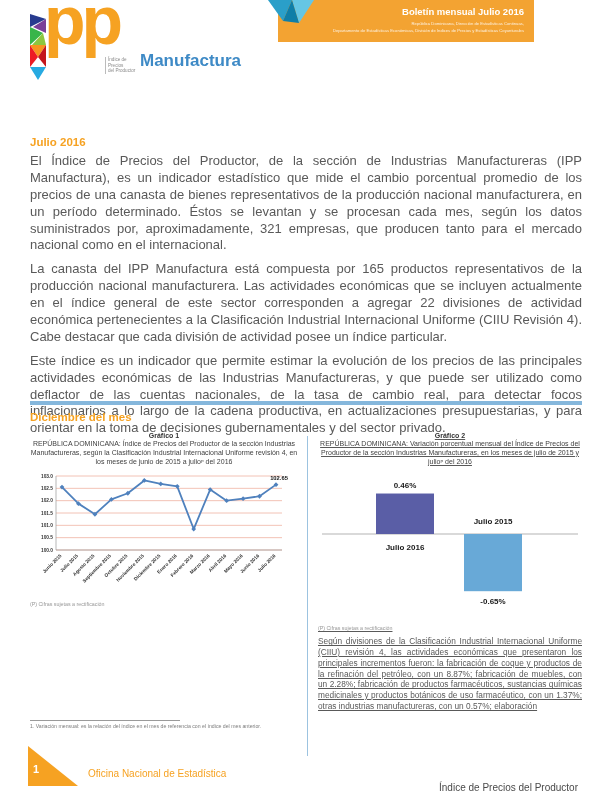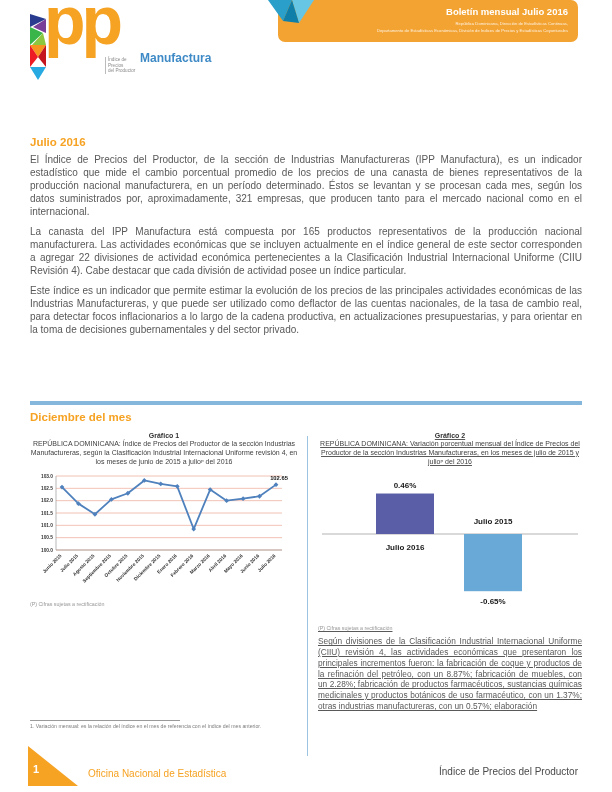--- a/index.html
+++ b/index.html
@@ -4,49 +4,49 @@
 <style>
   html,body{margin:0;padding:0;background:#ffffff;}
   .page{position:relative;width:612px;height:792px;background:#fff;overflow:hidden;
         font-family:"Liberation Sans",sans-serif;color:#595959;}
   
   .logo-mosaic{position:absolute;left:30px;top:14px;}
   .logo-pp{position:absolute;left:44px;top:-14px;font-size:68px;font-weight:bold;
            color:#f6a222;letter-spacing:-4px;line-height:1;}
   .logo-tagline{position:absolute;left:105px;top:57px;font-size:4.6px;line-height:1.25;
                 color:#8a8a8a;border-left:0.5px solid #bbb;padding-left:2px;}
-  .banner{position:absolute;left:278px;top:0;width:300px;height:42px;background:#f3a332;border-radius:7px;}
+  .banner{position:absolute;left:278px;top:0;width:256px;height:42px;background:#f3a332;}
   .banner-tris{position:absolute;left:-10px;top:0;}
   .banner-title{position:absolute;right:10px;top:6px;font-size:9.5px;font-weight:bold;
                 color:#ffffff;text-align:right;}
   .banner-sub{position:absolute;right:10px;top:21px;font-size:4.2px;line-height:1.6;
               color:rgba(255,255,255,0.85);text-align:right;width:286px;}
-  .manufactura{position:absolute;left:140px;top:51px;font-size:12px;font-weight:bold;
+  .manufactura{position:absolute;left:140px;top:51px;font-size:17px;font-weight:bold;
                color:#3e8ac6;}
   
   .h-orange{position:absolute;left:30px;font-size:11.5px;font-weight:bold;color:#f6a222;}
   .intro{position:absolute;left:30px;top:153px;width:552px;}
-  .intro p{margin:0 0 7px 0;font-size:10px;line-height:1.3;text-align:justify;color:#595959;}
+  .intro p{margin:0 0 7px 0;font-size:13px;line-height:1.3;text-align:justify;color:#595959;}
   .divider{position:absolute;left:30px;top:401px;width:552px;height:4px;background:#85b7dc;}
   
   .cols{position:absolute;left:30px;top:432px;width:552px;height:322px;}
   .vdivider{position:absolute;left:277px;top:4px;width:1px;height:320px;background:#9cc3e0;}
   .col-left{position:absolute;left:0;top:0;width:268px;}
   .col-right{position:absolute;left:288px;top:0;width:264px;text-decoration:underline;}
   .chart-label{font-size:7px;font-weight:bold;color:#333;text-align:center;margin-bottom:1px;}
   .chart-title{font-size:7px;color:#3f3f3f;text-align:center;line-height:1.25;}
   .chart-foot{font-size:5.3px;color:#979797;margin-top:1px;}
   .col-para{font-size:8.3px;line-height:1.3;text-align:justify;color:#595959;margin-top:5px;}
   .fnblock{position:absolute;left:0;top:288px;width:268px;}
   .fnrule{width:150px;border-top:0.8px solid #9a9a9a;margin-bottom:2px;}
   .fntext{font-size:5.2px;color:#7d7d7d;white-space:nowrap;}
   
   .footer-tri{position:absolute;left:28px;top:746px;}
   .footer-left{position:absolute;left:88px;top:768px;font-size:10px;color:#f6a222;}
-  .footer-right{position:absolute;right:34px;top:766px;font-size:10px;color:#4a4a4a;}
+  .footer-right{position:absolute;right:34px;top:782px;font-size:10px;color:#4a4a4a;}
   svg text{font-family:"Liberation Sans",sans-serif;}
 </style>
 </head>
 <body>
 
 <div class="page">
 
   <div>
     <svg class="logo-mosaic" width="16" height="66" viewBox="0 0 16 66">
       <polygon points="0,0 16,5 0,13" fill="#283b8f"></polygon>

